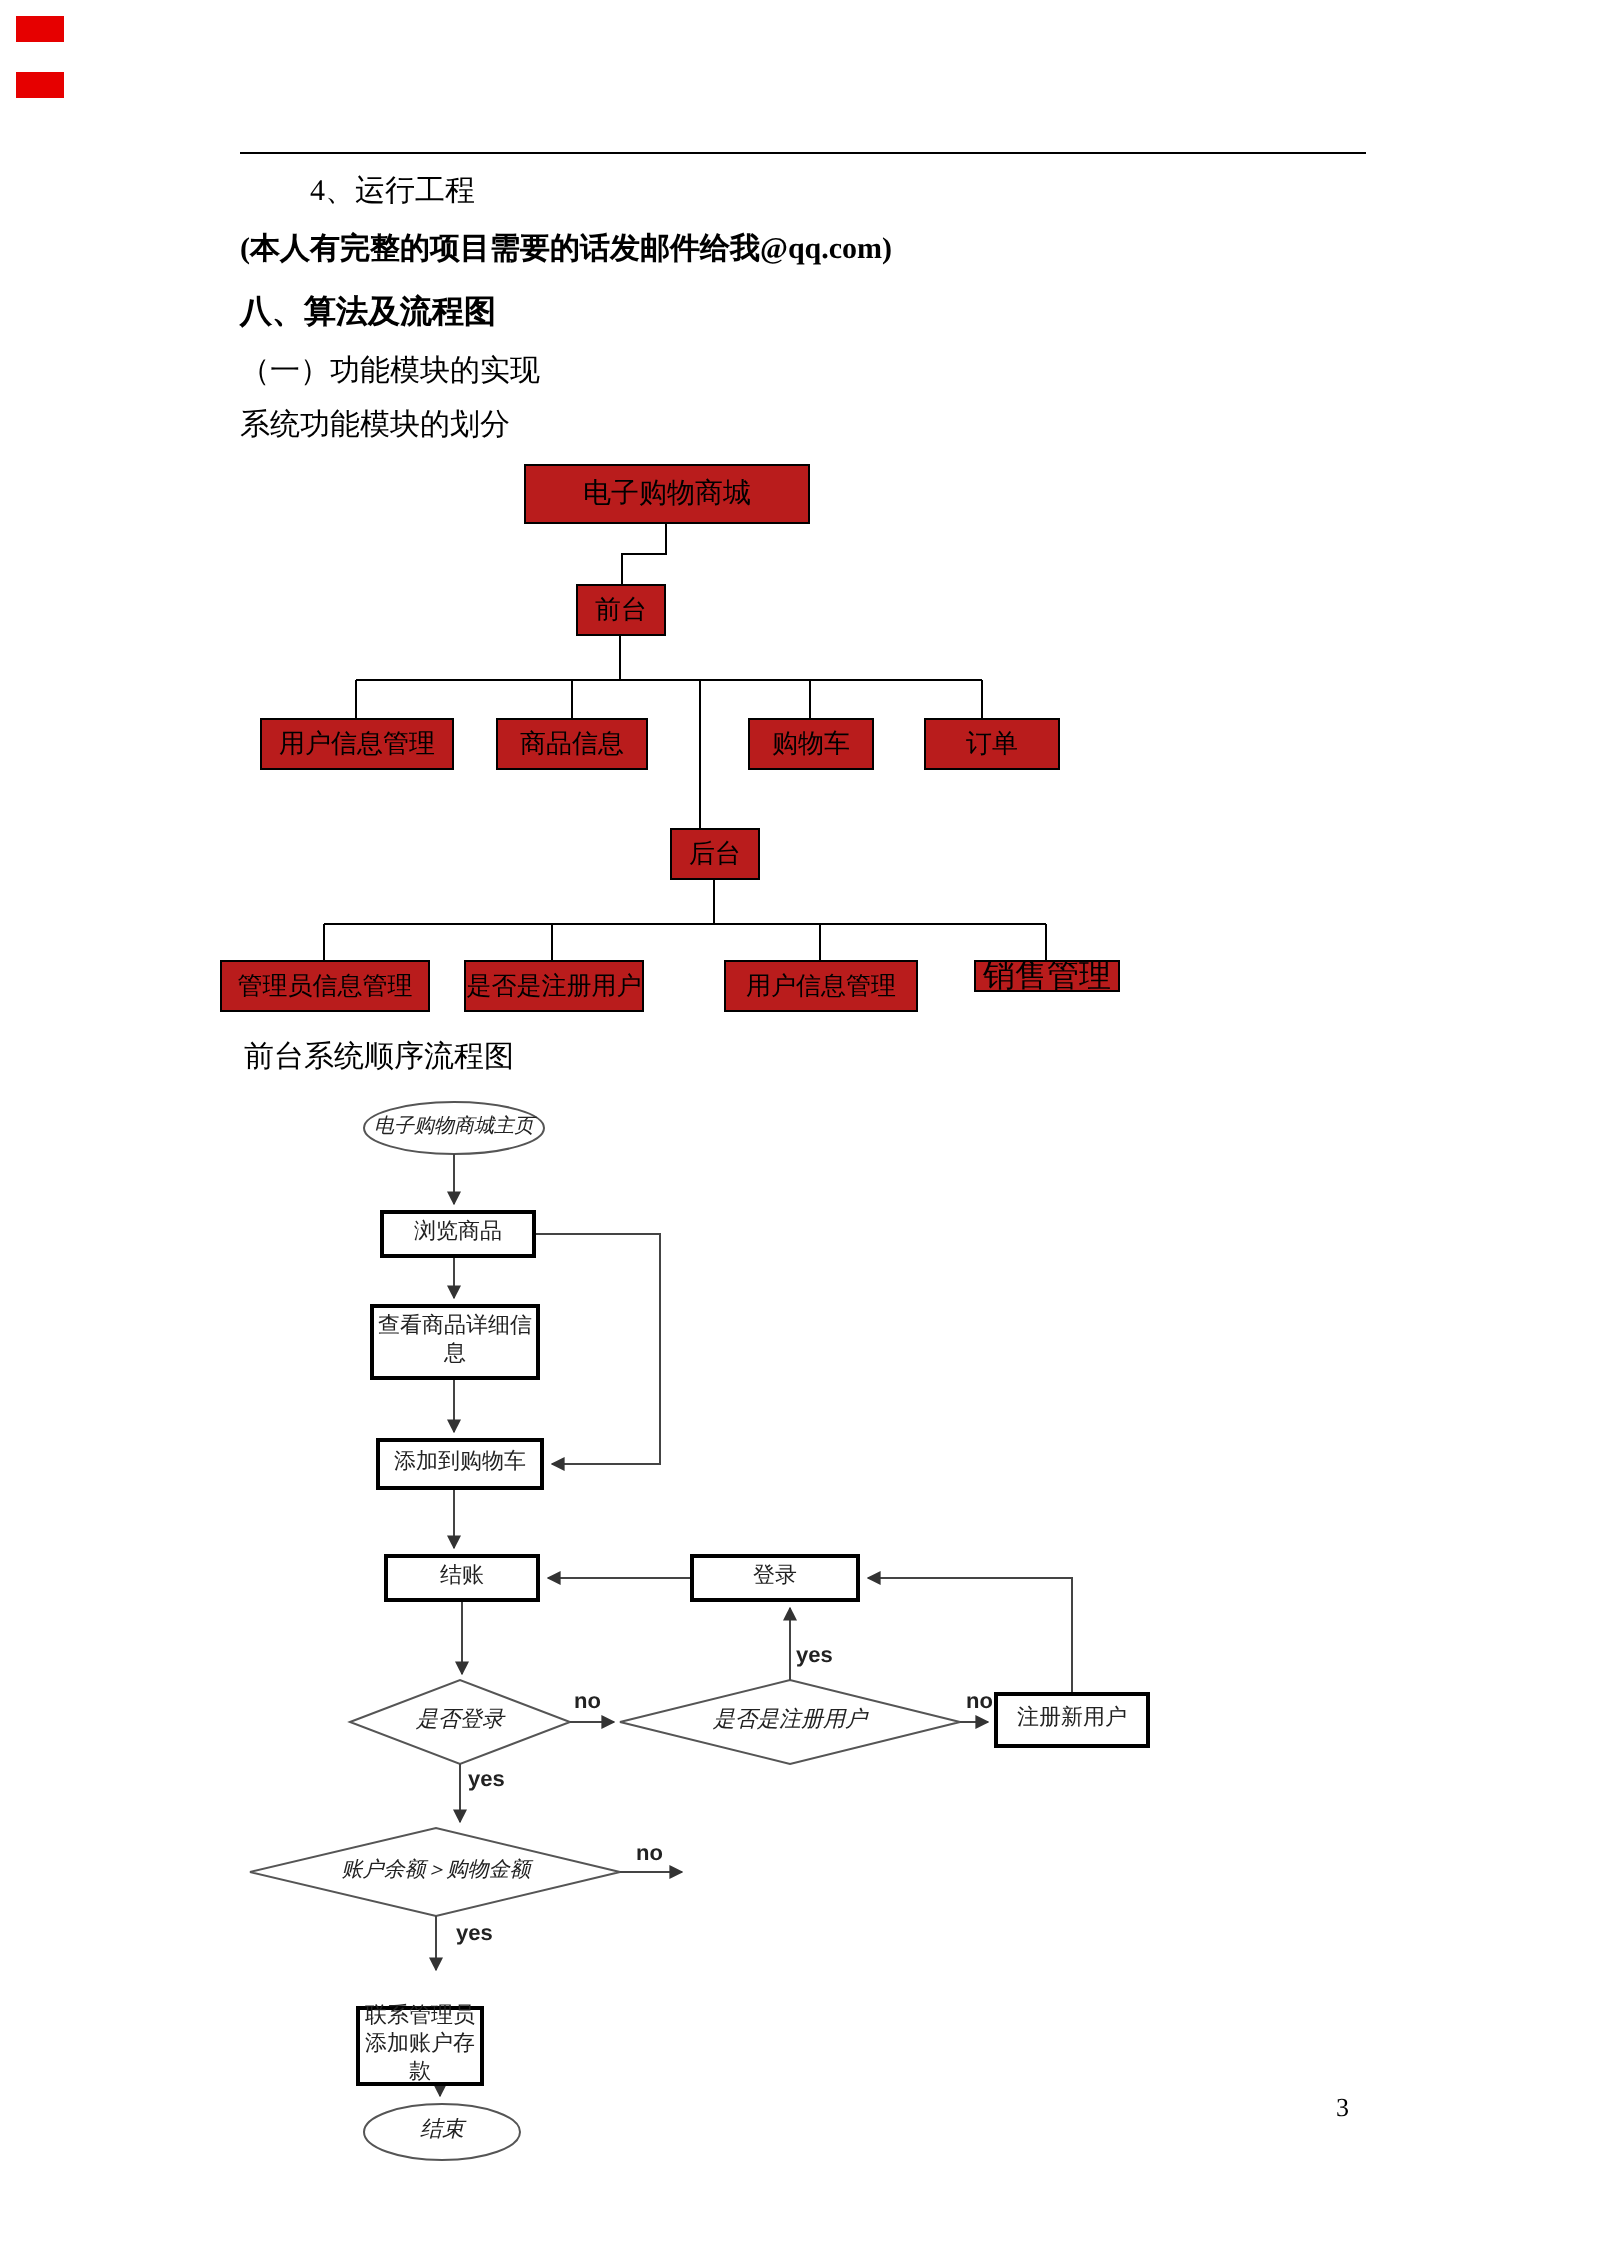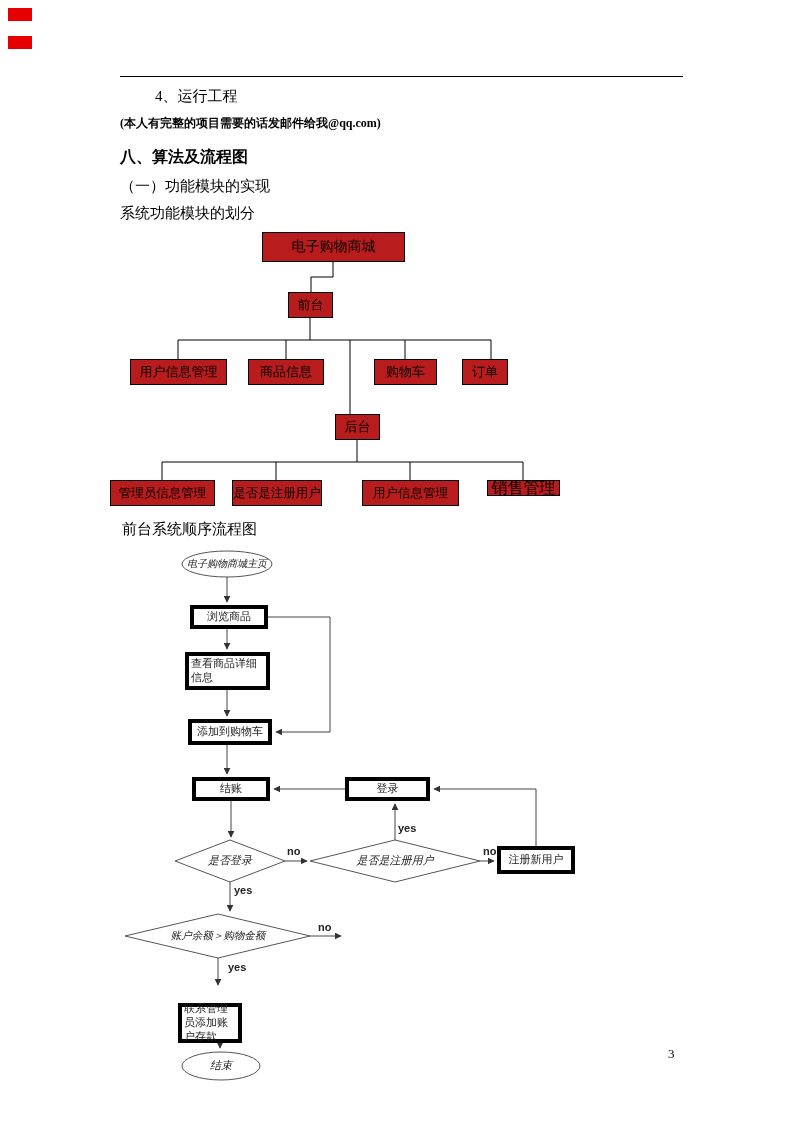--- a/index.html
+++ b/index.html
@@ -11,22 +11,22 @@
   .top-rule{position:absolute;left:120px;top:76px;width:563px;height:1px;background:#000;}
   .t{position:absolute;white-space:nowrap;line-height:1.3;}
   .b{font-weight:bold;}
   .svg-layer{position:absolute;left:0;top:0;z-index:1;}
   .tree-box{
     position:absolute;z-index:2;box-sizing:border-box;border:1px solid #000;background:#b91c1c;
     display:flex;align-items:center;justify-content:center;text-align:center;
     font-size:13px;color:#000;
   }
   .fc-box{
-    position:absolute;z-index:2;box-sizing:border-box;border:4px solid #000000;background:#fff;
-    display:flex;align-items:center;justify-content:center;
+    position:absolute;z-index:2;box-sizing:border-box;border:2px solid #000000;background:#fff;
+    display:flex;align-items:center;justify-content:center;text-align:center;
     font-size:11px;color:#222;line-height:1.25;padding:1px 2px;
   }
   .fc-label{
     position:absolute;z-index:3;text-align:left;color:#222;
     display:flex;align-items:center;justify-content:center;line-height:1.2;font-style:italic;
   }
   .yn{position:absolute;z-index:3;font-weight:bold;font-size:11px;color:#222;
       font-family:"Liberation Sans", sans-serif;}
   .pageno{position:absolute;left:668px;top:1046px;font-size:13px;color:#000;}
 </style>
@@ -34,21 +34,21 @@
 <body>
 
 <div class="page">
 
   <div class="red-mark" style="top:8px"></div>
   <div class="red-mark" style="top:36px"></div>
 
   <div class="top-rule"></div>
 
   <div class="t" style="left:155px;top:87px;font-size:15px">4、运行工程</div>
-  <div class="t b" style="left:120px;top:116px;font-size:12px">(本人有完整的项目需要的话发邮件给我@qq.com)</div>
+  <div class="t b" style="left:120px;top:116px;font-size:15px">(本人有完整的项目需要的话发邮件给我@qq.com)</div>
   <div class="t b" style="left:120px;top:147px;font-size:16px">八、算法及流程图</div>
   <div class="t" style="left:120px;top:177px;font-size:15px">（一）功能模块的实现</div>
   <div class="t" style="left:120px;top:204px;font-size:15px">系统功能模块的划分</div>
   <div class="t" style="left:122px;top:520px;font-size:15px">前台系统顺序流程图</div>
 
   <svg class="svg-layer" width="800" height="1132" viewBox="0 0 800 1132">
     <defs>
       <marker id="arr" viewBox="0 0 10 10" refX="9" refY="5" markerWidth="7" markerHeight="7" orient="auto-start-reverse">
         <path d="M0,0 L10,5 L0,10 z" fill="#333"></path>
       </marker>
@@ -94,21 +94,21 @@
       <path d="M218,958 L218,985"></path>
       <path d="M220,1028 L220,1048"></path>
     </g>
   </svg>
 
   <div class="tree-box" style="left:262px;top:232px;width:143px;height:30px;font-size:14px">电子购物商城</div>
   <div class="tree-box" style="left:288px;top:292px;width:45px;height:26px">前台</div>
   <div class="tree-box" style="left:130px;top:359px;width:97px;height:26px">用户信息管理</div>
   <div class="tree-box" style="left:248px;top:359px;width:76px;height:26px">商品信息</div>
   <div class="tree-box" style="left:374px;top:359px;width:63px;height:26px">购物车</div>
-  <div class="tree-box" style="left:462px;top:359px;width:46px;height:26px">订单</div>
+  <div class="tree-box" style="left:462px;top:359px;width:68px;height:26px">订单</div>
   <div class="tree-box" style="left:335px;top:414px;width:45px;height:26px">后台</div>
   <div class="tree-box" style="left:110px;top:480px;width:105px;height:26px;font-size:12.5px">管理员信息管理</div>
   <div class="tree-box" style="left:232px;top:480px;width:90px;height:26px;font-size:12.5px">是否是注册用户</div>
   <div class="tree-box" style="left:362px;top:480px;width:97px;height:26px;font-size:12.5px">用户信息管理</div>
   <div class="tree-box" style="left:487px;top:480px;width:73px;height:16px;font-size:16px">销售管理</div>
 
   <div class="fc-box" style="left:190px;top:605px;width:78px;height:24px">浏览商品</div>
   <div class="fc-box" style="left:185px;top:652px;width:85px;height:38px">查看商品详细信息</div>
   <div class="fc-box" style="left:188px;top:719px;width:84px;height:26px">添加到购物车</div>
   <div class="fc-box" style="left:192px;top:777px;width:78px;height:24px">结账</div>

